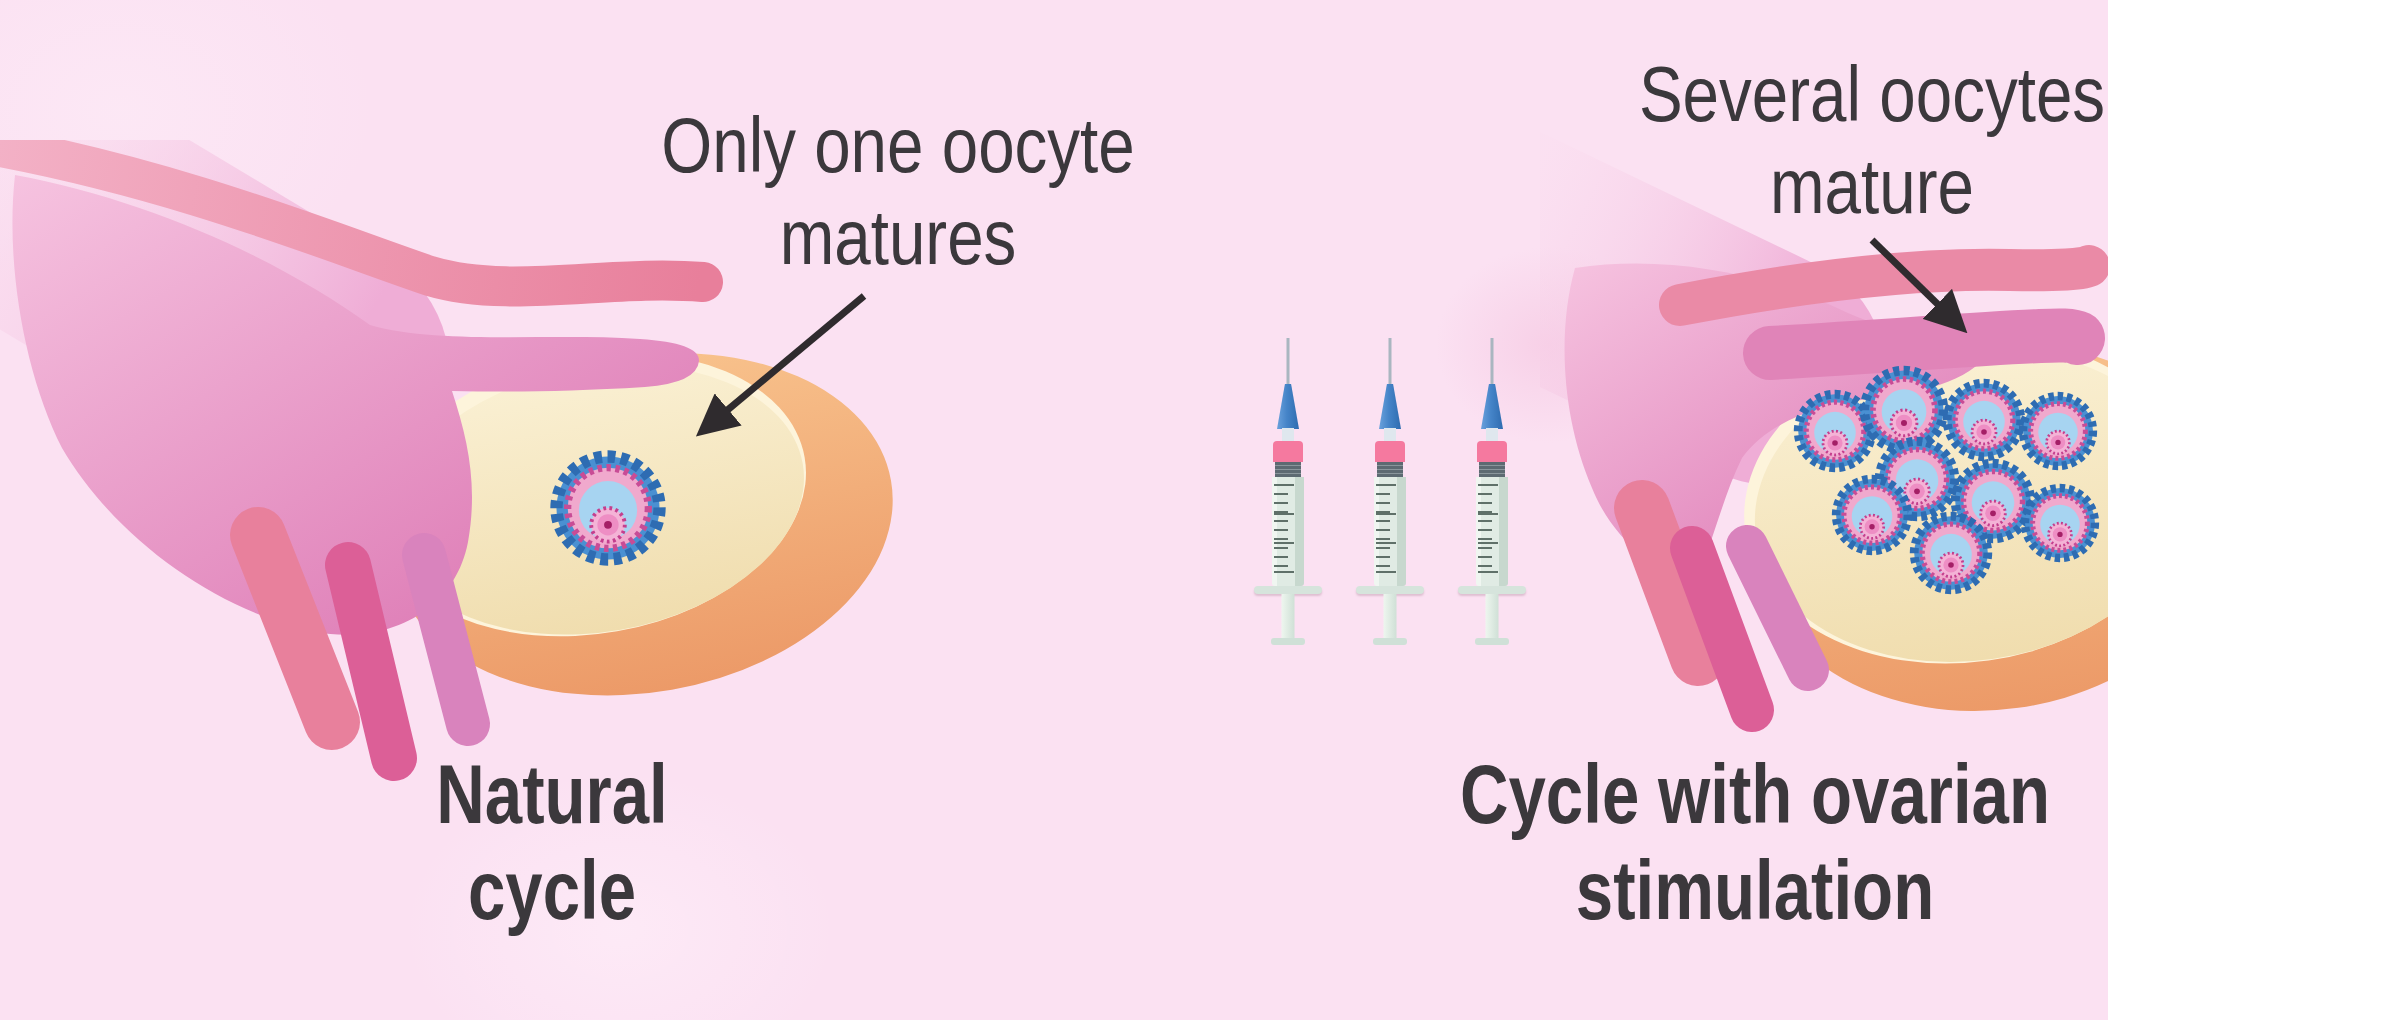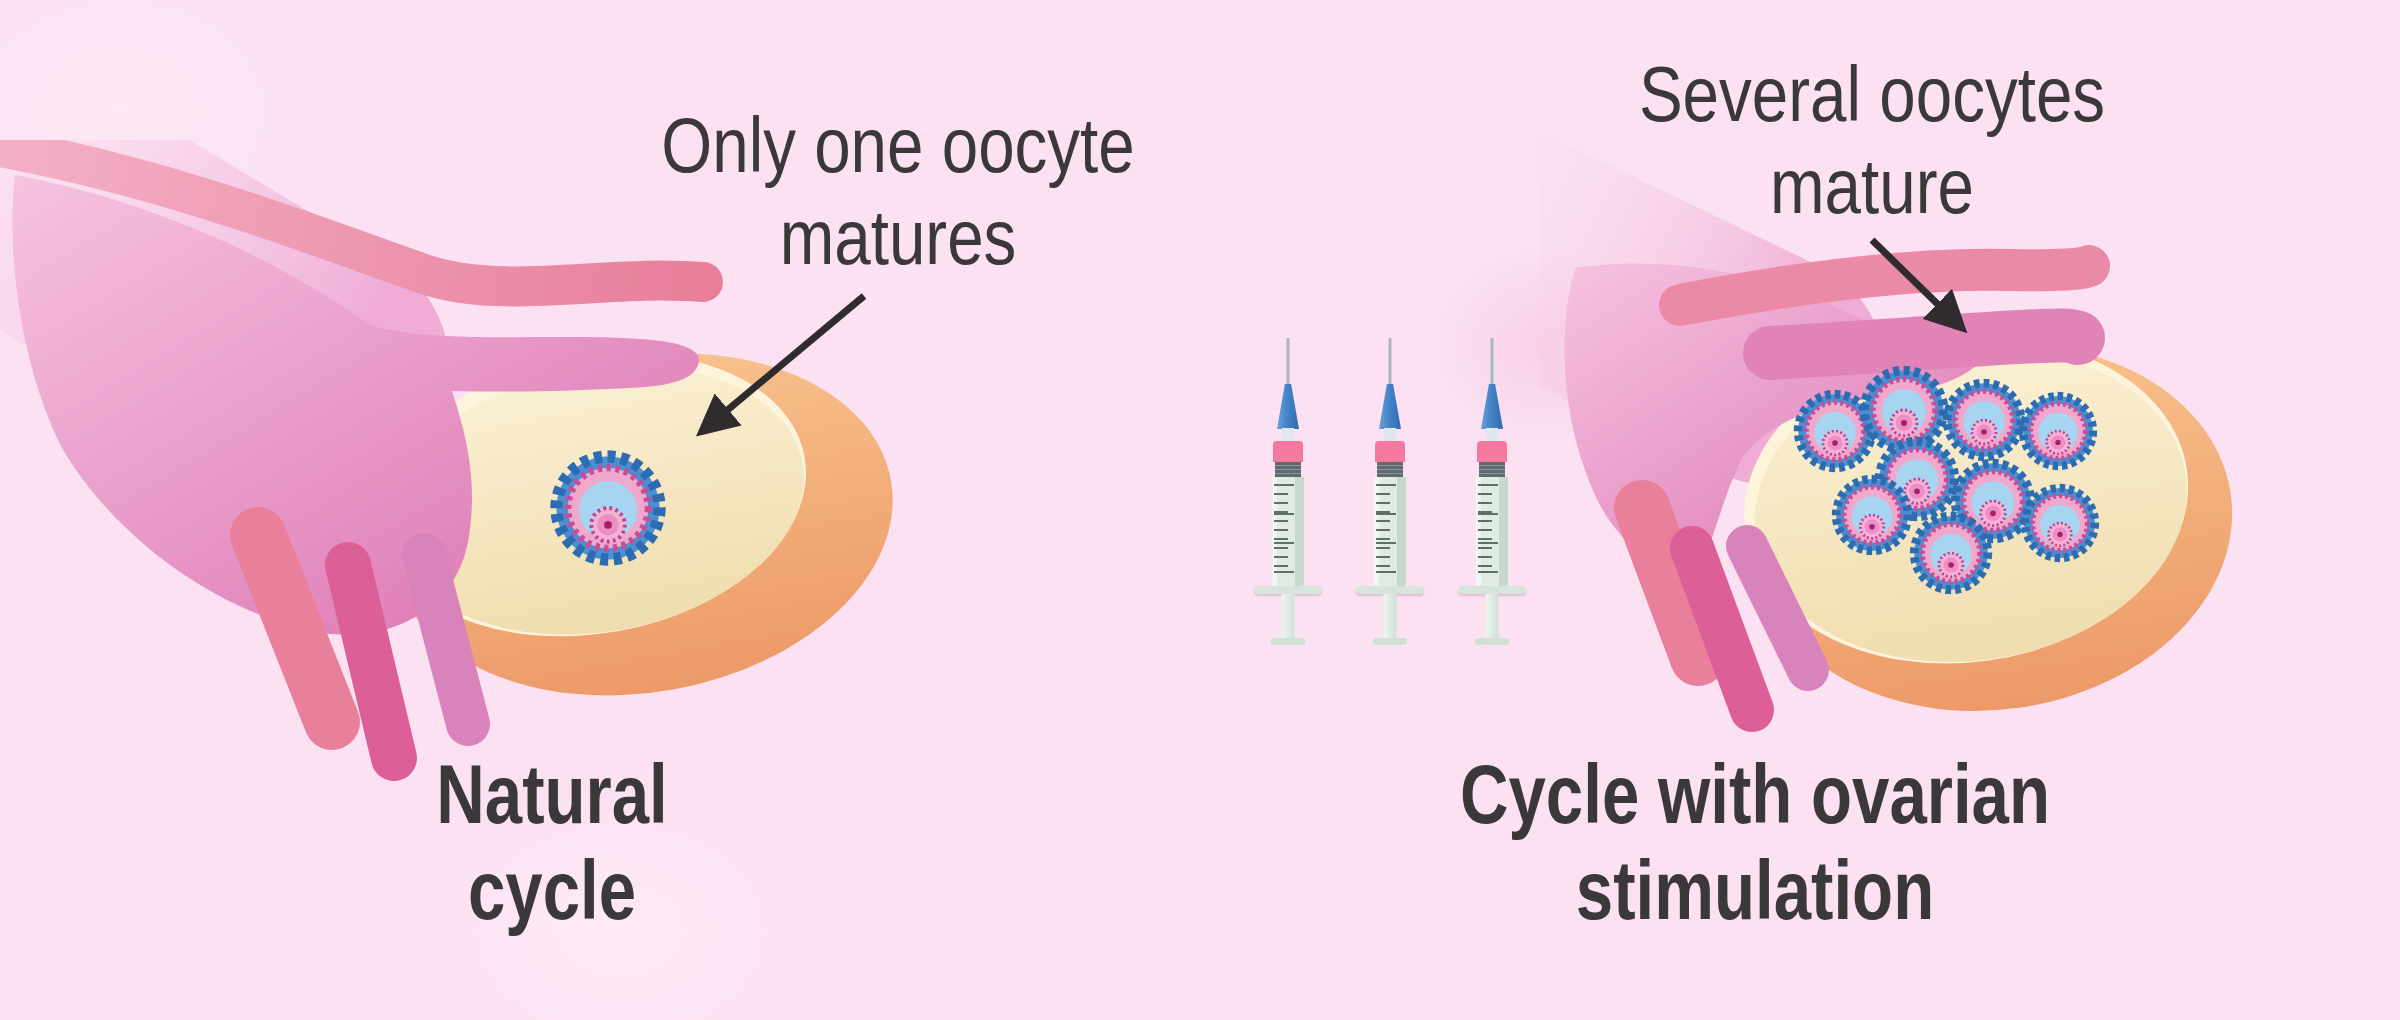--- a/index.html
+++ b/index.html
@@ -1,18 +1,18 @@
 <!DOCTYPE html>
 <html style="--bg: #fbe1f2; --text: #3b383c; --arrow: #2f2b2e; --syr-needle: #a9b6c0; --syr-hub: #4584c8; --syr-stopper: #f5799f; --syr-ribs: #5d6a72; --syr-barrel: #e0ebe4; --syr-ticks: #5f7069; --syr-plunger: #d6e4dc;"><head>
 <meta charset="utf-8">
 <style>
   html,body{margin:0;padding:0;}
   .canvas{
     position:relative;
-    width:2400px;height:1020px;
+    width:2108px;height:1020px;
     overflow:hidden;
     font-family:"Liberation Sans", sans-serif;
     background:
       radial-gradient(160px 140px at 1548px 345px, rgba(246,202,227,0.75), rgba(246,202,227,0) 70%),
       radial-gradient(300px 220px at 620px 930px, rgba(255,241,250,0.55), rgba(255,241,250,0) 72%),
       radial-gradient(340px 260px at 120px 110px, rgba(253,236,247,0.6), rgba(253,236,247,0) 75%),
       var(--bg,#fbe1f2);
   }
   .annotation{
     position:absolute;

